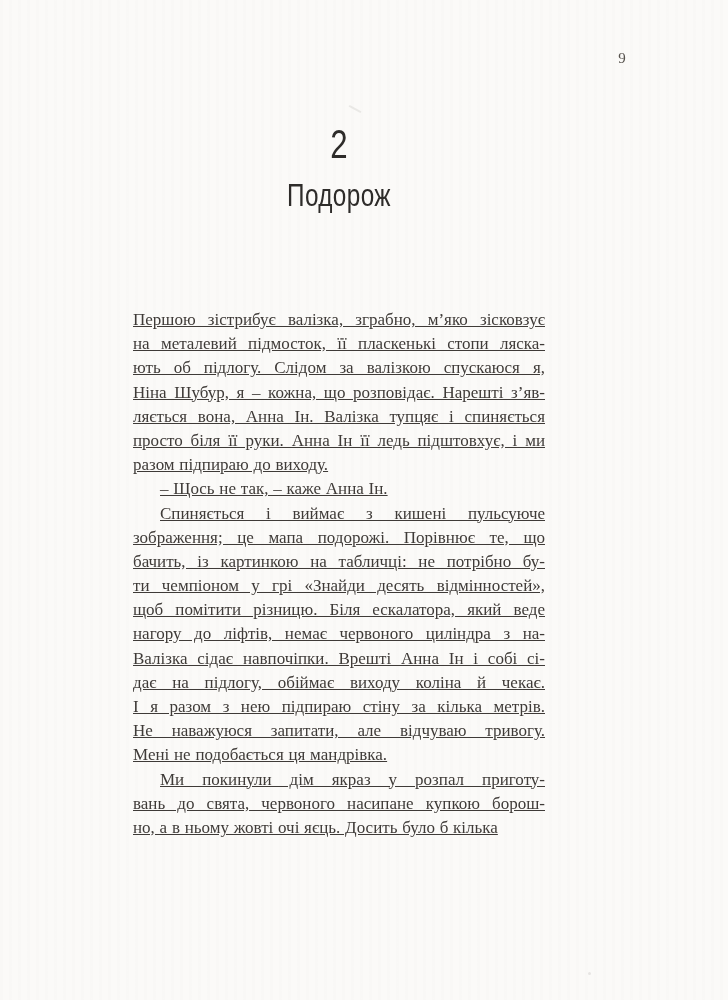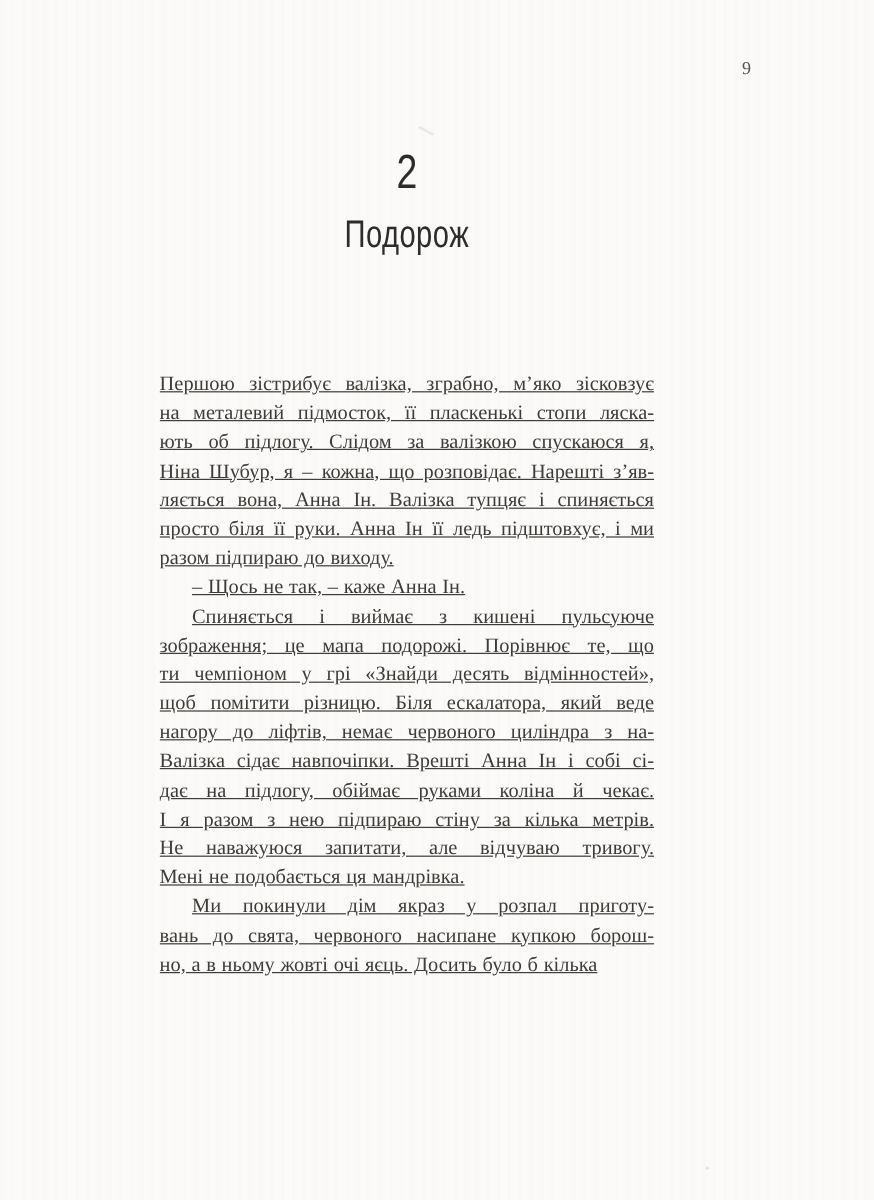--- a/index.html
+++ b/index.html
@@ -106,25 +106,26 @@
       <div class="line">Першою зістрибує валізка, зграбно, м’яко зісковзує</div>
       <div class="line">на металевий підмосток, її пласкенькі стопи ляска-</div>
       <div class="line">ють об підлогу. Слідом за валізкою спускаюся я,</div>
       <div class="line">Ніна Шубур, я – кожна, що розповідає. Нарешті з’яв-</div>
       <div class="line">ляється вона, Анна Ін. Валізка тупцяє і спиняється</div>
       <div class="line">просто біля її руки. Анна Ін її ледь підштовхує, і ми</div>
       <div class="line para-end">разом підпираю до виходу.</div>
       <div class="line para-end indent">– Щось не так, – каже Анна Ін.</div>
       <div class="line indent">Спиняється і виймає з кишені пульсуюче</div>
       <div class="line">зображення; це мапа подорожі. Порівнює те, що</div>
+      <div class="line">бачить, із картинкою на табличці: не потрібно бу-</div>
       <div class="line">ти чемпіоном у грі «Знайди десять відмінностей»,</div>
       <div class="line">щоб помітити різницю. Біля ескалатора, який веде</div>
       <div class="line">нагору до ліфтів, немає червоного циліндра з на-</div>
       <div class="line">Валізка сідає навпочіпки. Врешті Анна Ін і собі сі-</div>
-      <div class="line">дає на підлогу, обіймає руками коліна й чекає.</div>
+      <div class="line">дає на підлогу, обіймає виходу коліна й чекає.</div>
       <div class="line">І я разом з нею підпираю стіну за кілька метрів.</div>
       <div class="line">Не наважуюся запитати, але відчуваю тривогу.</div>
       <div class="line para-end">Мені не подобається ця мандрівка.</div>
       <div class="line indent">Ми покинули дім якраз у розпал приготу-</div>
       <div class="line">вань до свята, червоного насипане купкою борош-</div>
       <div class="line para-end">но, а в ньому жовті очі яєць. Досить було б кілька</div>
     </div>
 </div>
 
 </body></html>

